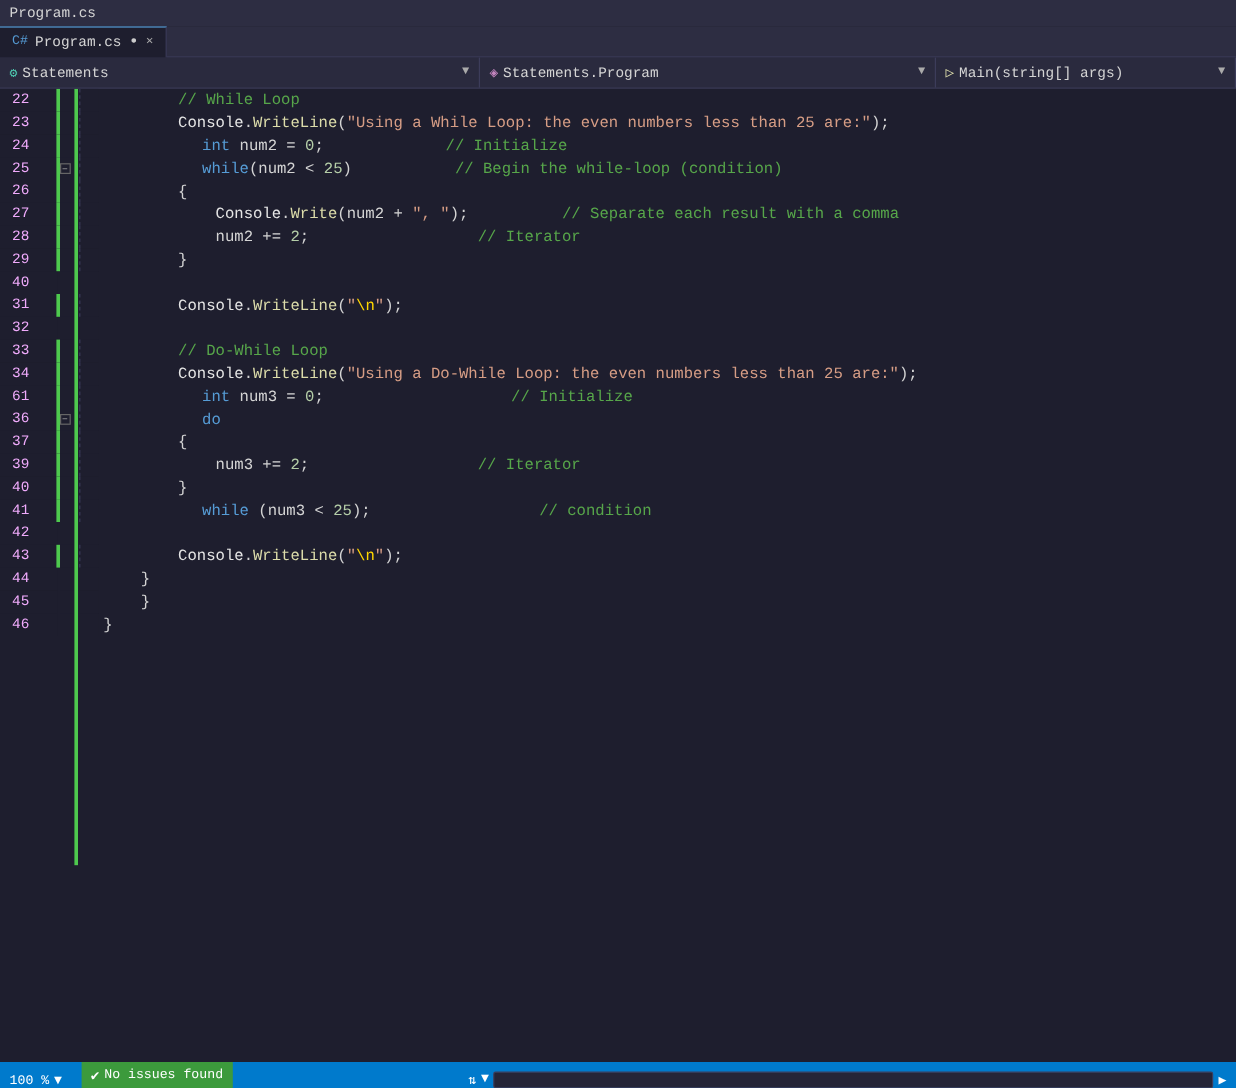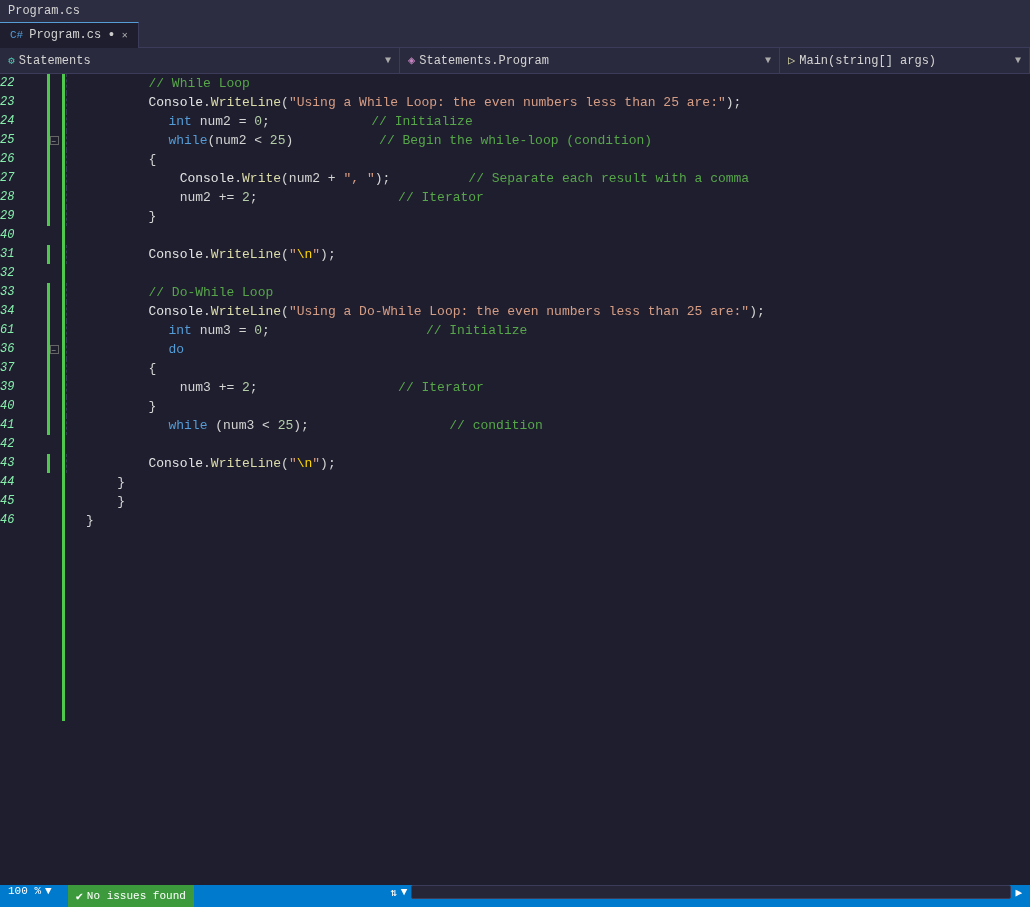--- a/index.html
+++ b/index.html
@@ -128,28 +128,27 @@
     }
 
     .code-row {
       height: 19px;
       line-height: 19px;
     }
 
     .line-number {
       width: 48px;
       min-width: 48px;
-      text-align: left;
+      text-align: center;
       padding-right: 12px;
-      color: #86efac;
+      color: #f0abfc;
       font-size: 12px;
       user-select: none;
       vertical-align: top;
       background: #1e1e2e;
-      font-style: italic;
     }
 
     .gutter {
       width: 14px;
       min-width: 14px;
       background: #1e1e2e;
       position: relative;
       vertical-align: top;
     }
 
@@ -208,21 +207,21 @@
     .c-method { color: #dcdcaa; }
     .c-class { color: #e5e5e5; }
     .c-number { color: #b5cea8; }
     .c-plain { color: #d4d4d4; }
 
     
     .status-bar {
       background: #007acc;
       height: 22px;
       display: flex;
-      align-items: flex-start;
+      align-items: flex-end;
       padding: 0 8px;
       font-size: 11px;
       color: #fff;
       flex-shrink: 0;
       gap: 16px;
       margin-top: 29px;
     }
     .status-zoom {
       display: flex;
       align-items: center;

